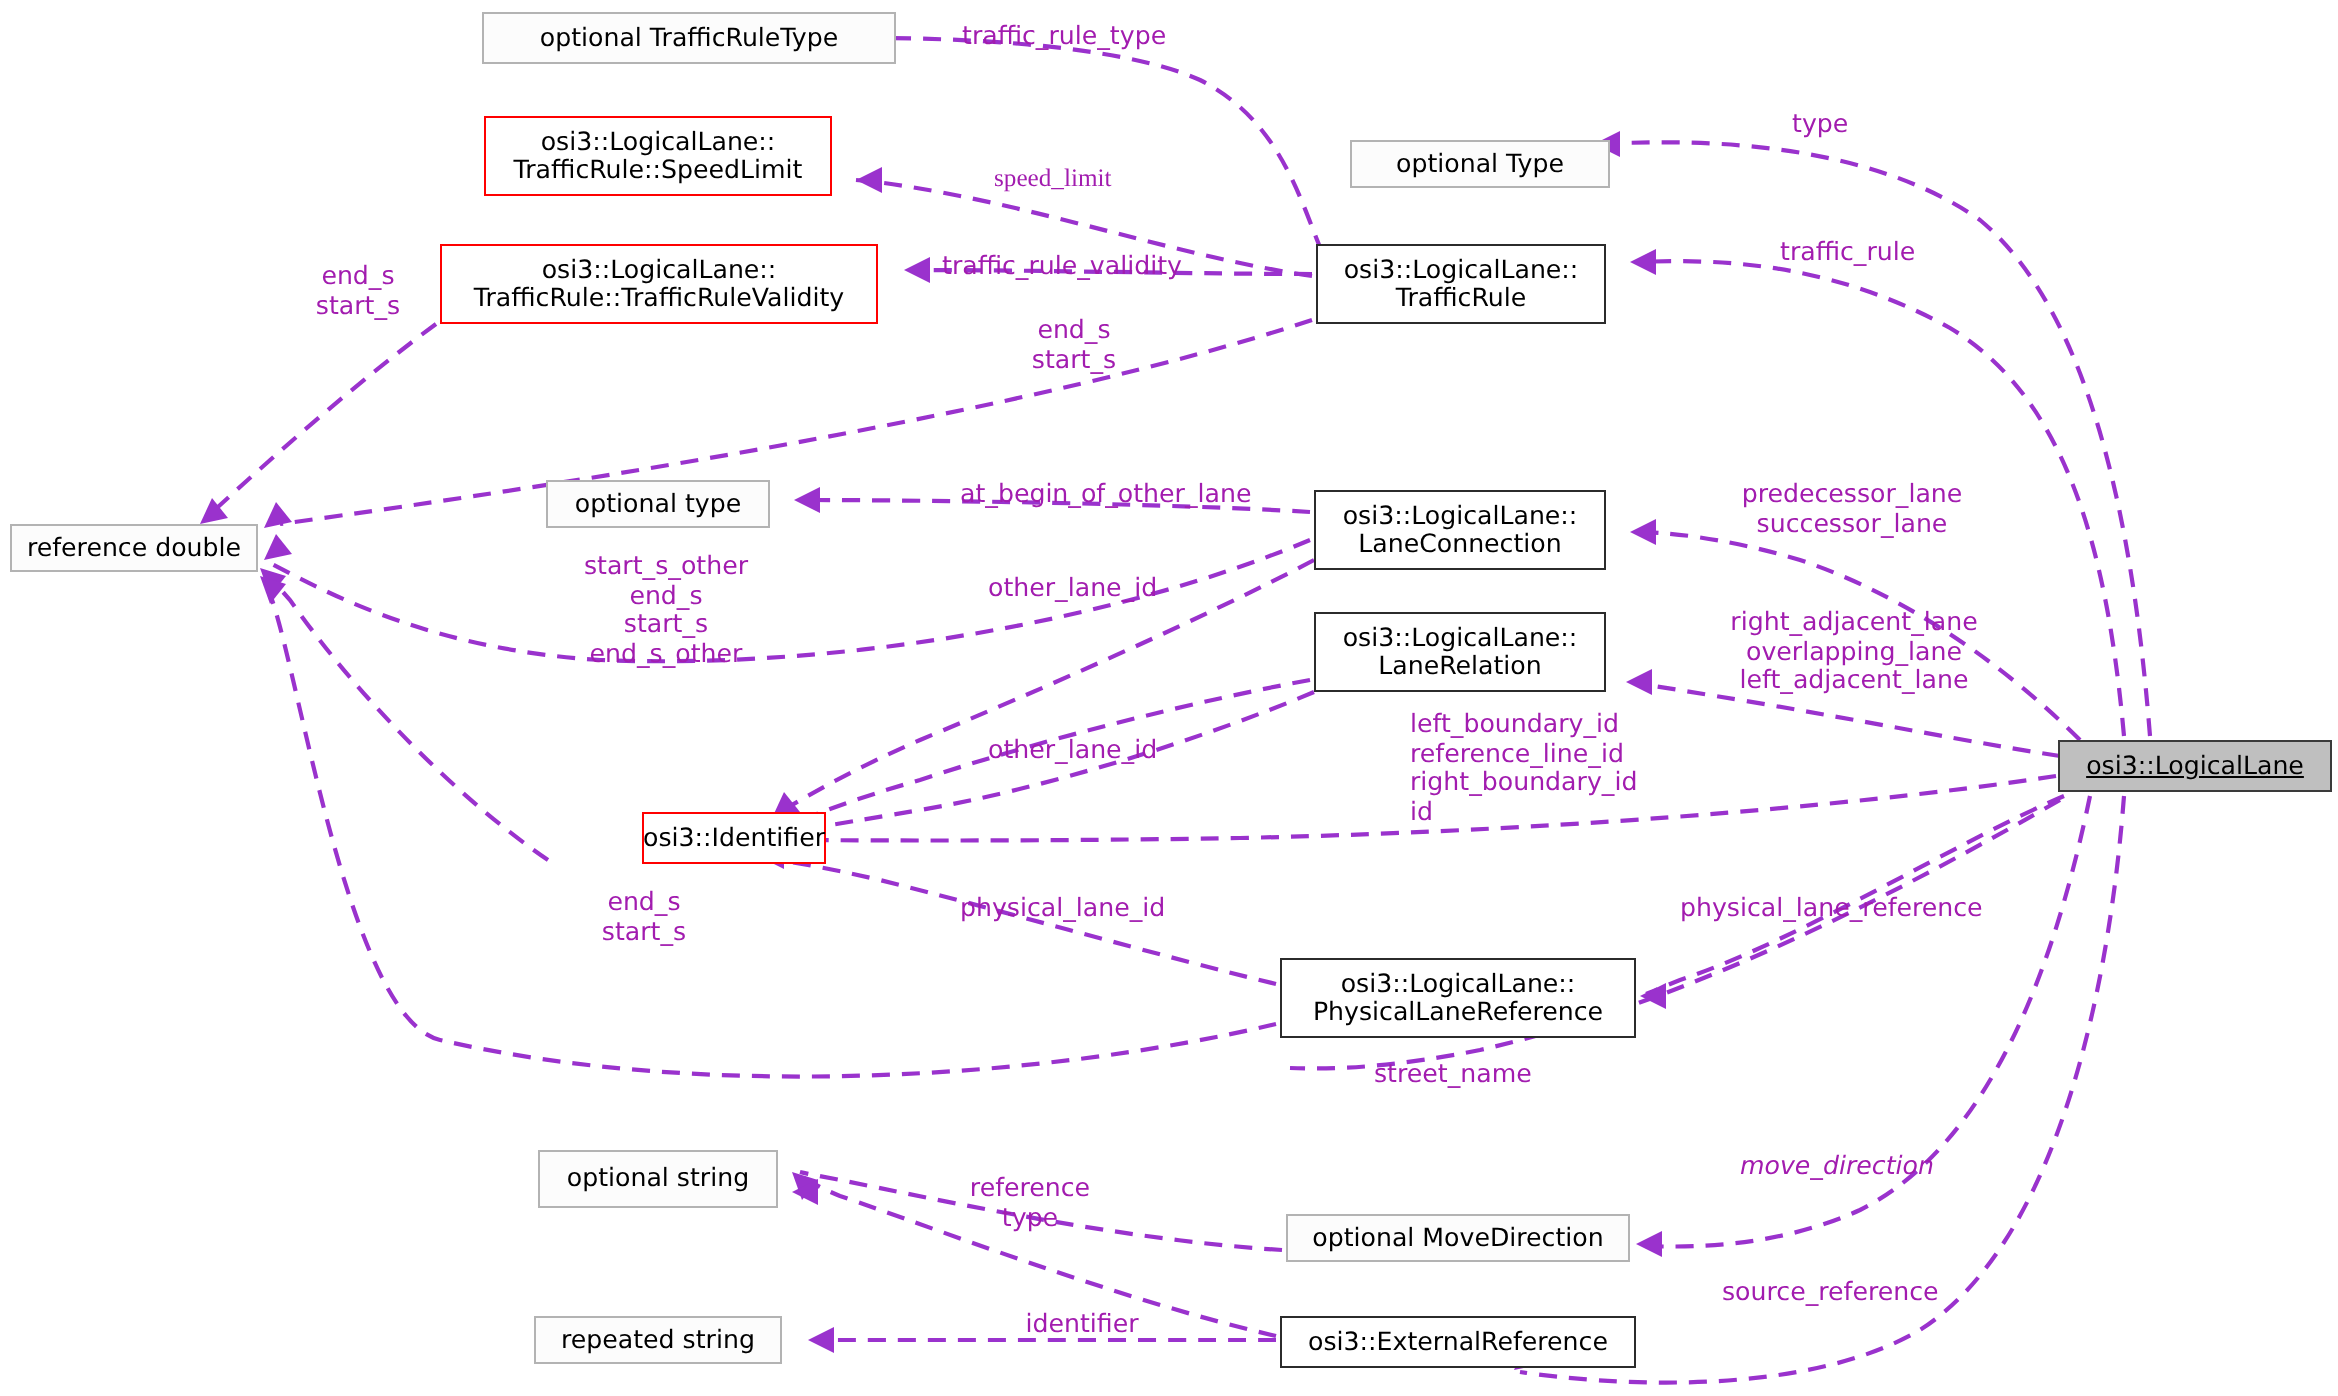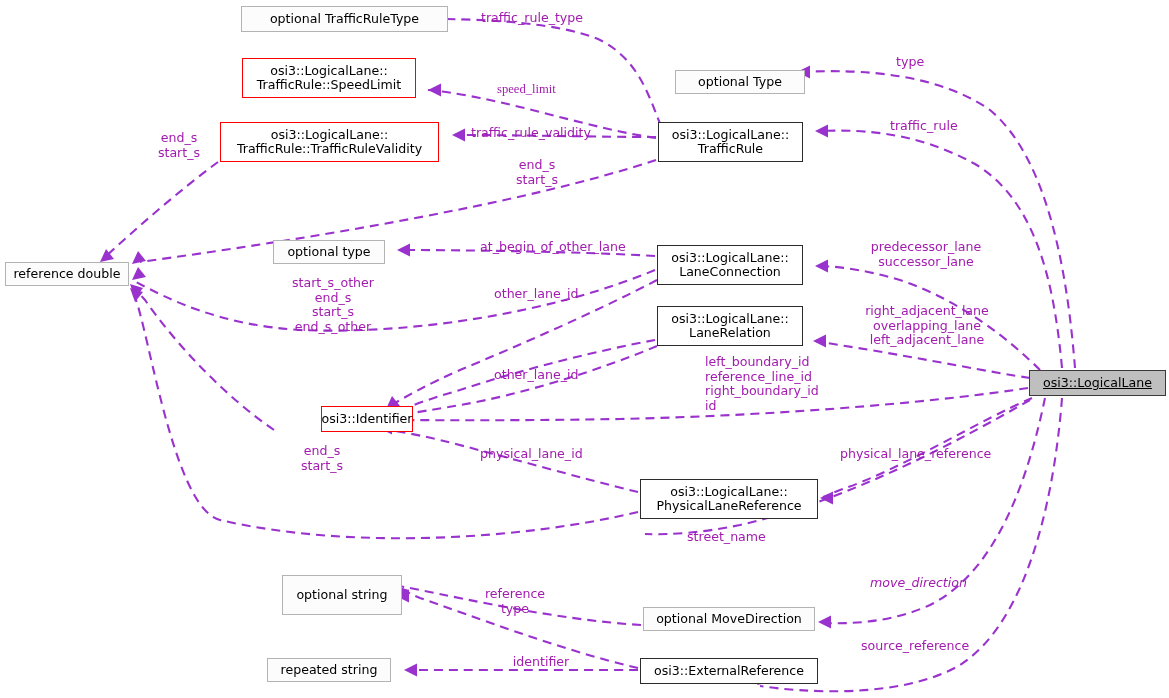--- a/index.html
+++ b/index.html
@@ -135,21 +135,21 @@
 
   <div id="node-layer">
       <div class="node plain" style="left: 241px; top: 6px; width: 207px; height: 26px;">optional TrafficRuleType</div>
       <div class="node redbox" style="left: 242px; top: 58px; width: 174px; height: 40px;">osi3::LogicalLane::
 TrafficRule::SpeedLimit</div>
       <div class="node redbox" style="left: 220px; top: 122px; width: 219px; height: 40px;">osi3::LogicalLane::
 TrafficRule::TrafficRuleValidity</div>
       <div class="node plain" style="left: 5px; top: 262px; width: 124px; height: 24px;">reference double</div>
       <div class="node plain" style="left: 273px; top: 240px; width: 112px; height: 24px;">optional type</div>
       <div class="node redbox" style="left: 275px; top: 406px; width: 92px; height: 26px; margin-left: 46px;">osi3::Identifier</div>
-      <div class="node plain" style="left: 282px; top: 575px; width: 120px; height: 40px;">optional string</div>
+      <div class="node plain" style="left: 269px; top: 575px; width: 120px; height: 29px;">optional string</div>
       <div class="node plain" style="left: 267px; top: 658px; width: 124px; height: 24px;">repeated string</div>
       <div class="node plain" style="left: 675px; top: 70px; width: 130px; height: 24px;">optional Type</div>
       <div class="node solid" style="left: 658px; top: 122px; width: 145px; height: 40px;">osi3::LogicalLane::
 TrafficRule</div>
       <div class="node solid" style="left: 657px; top: 245px; width: 146px; height: 40px;">osi3::LogicalLane::
 LaneConnection</div>
       <div class="node solid" style="left: 657px; top: 306px; width: 146px; height: 40px;">osi3::LogicalLane::
 LaneRelation</div>
       <div class="node solid" style="left: 640px; top: 479px; width: 178px; height: 40px;">osi3::LogicalLane::
 PhysicalLaneReference</div>

